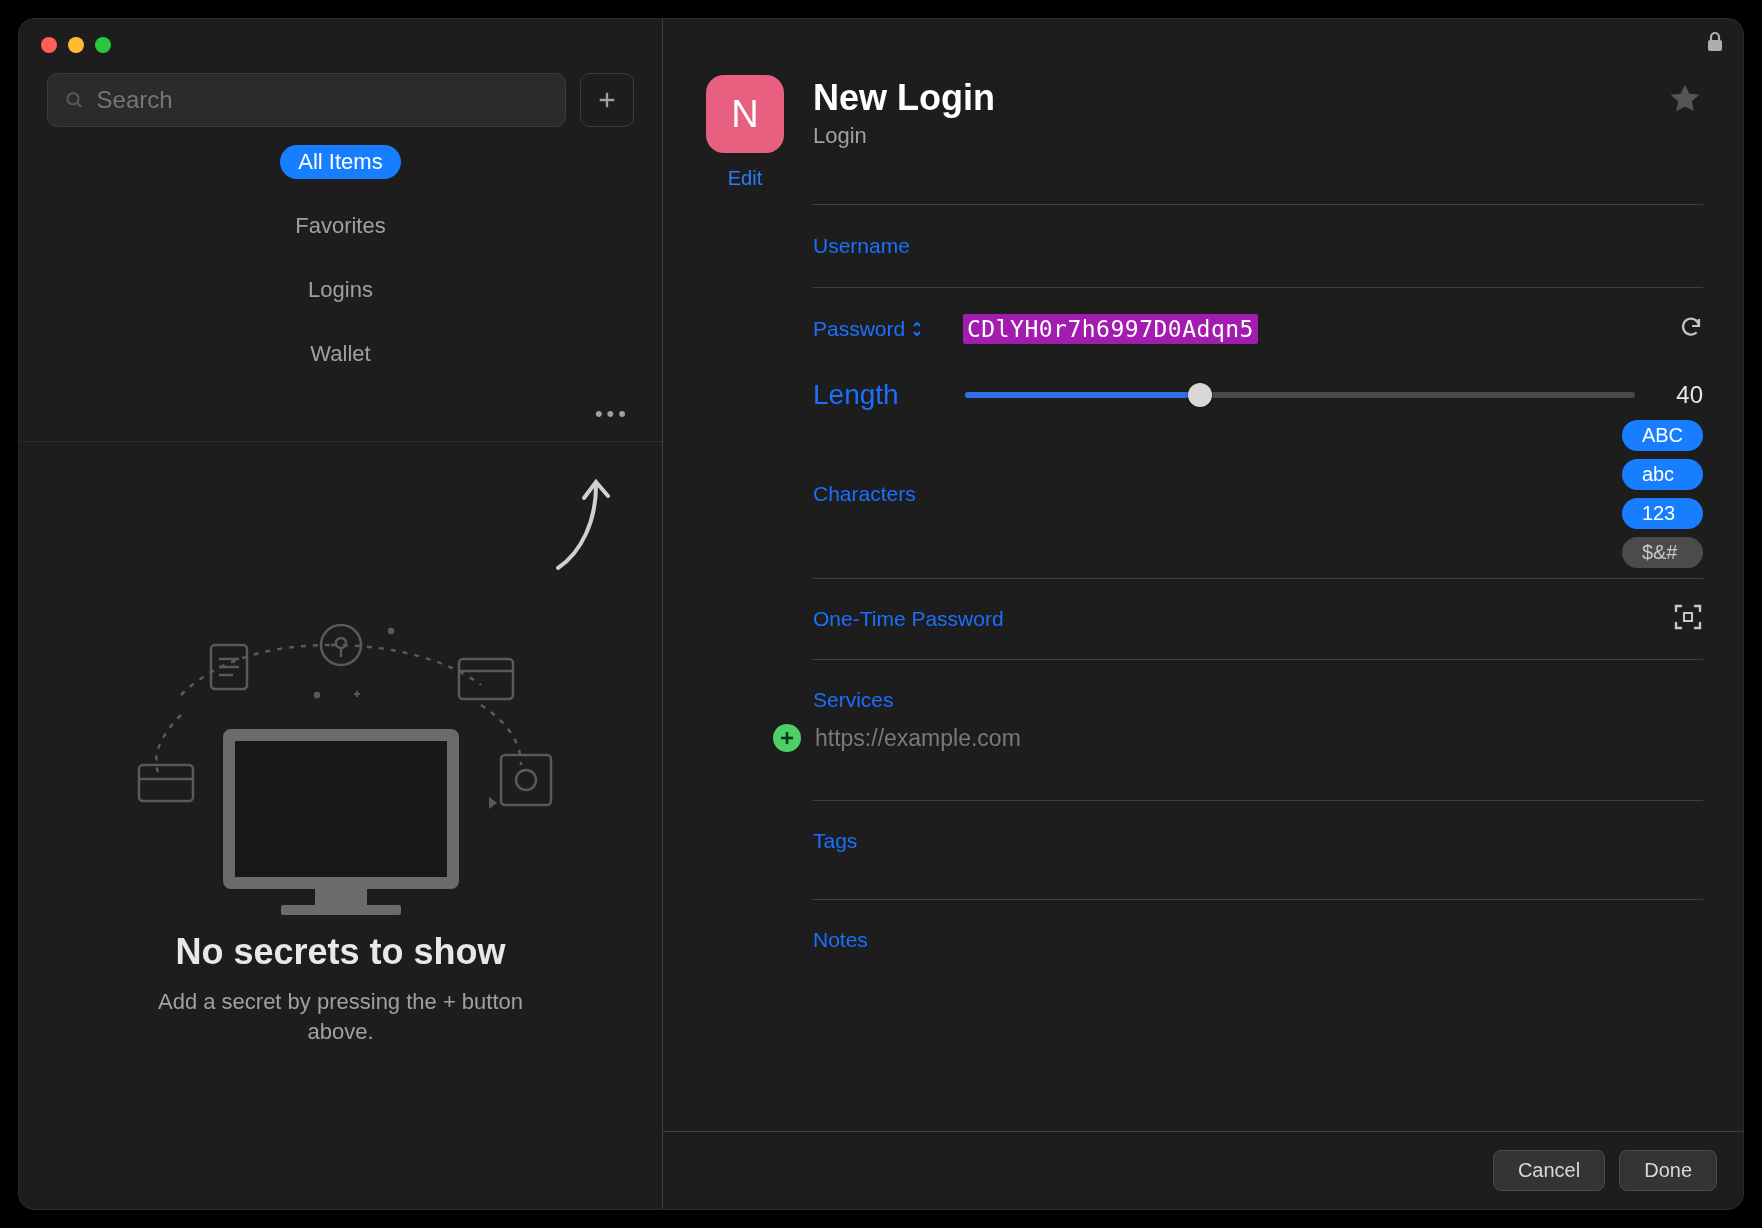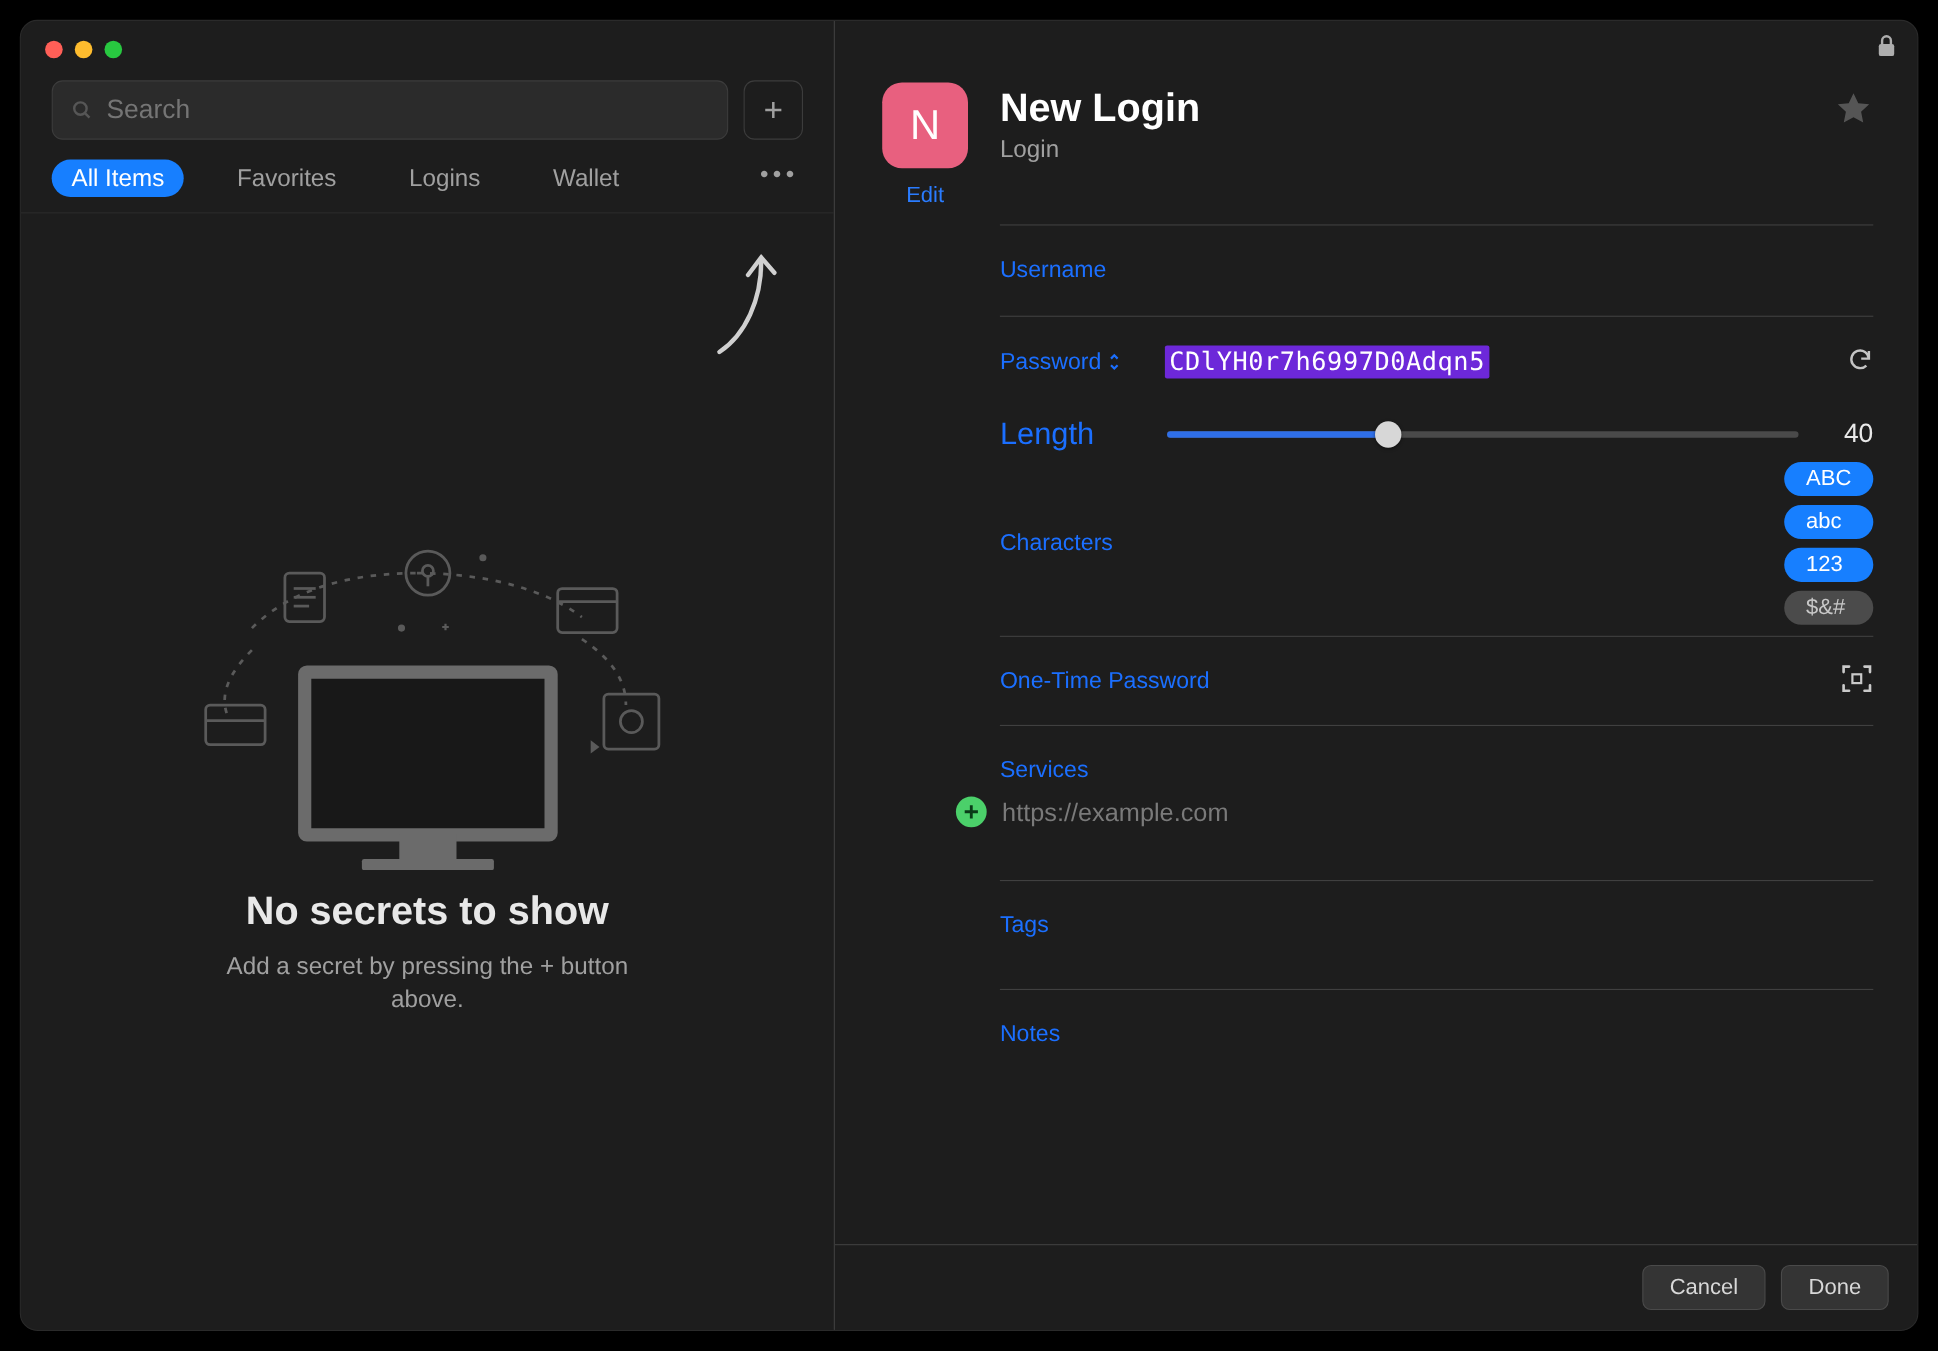--- a/index.html
+++ b/index.html
@@ -38,21 +38,21 @@
     background: var(--bg-window);
     border-radius: 16px;
     border: 1px solid #2a2a2a;
     display: flex;
     overflow: hidden;
     position: relative;
   }
 
   
   .left {
-    width: 740px;
+    width: 644px;
     border-right: 1px solid var(--divider);
     display: flex;
     flex-direction: column;
   }
   .traffic {
     display: flex; gap: 11px;
     padding: 18px 22px 6px;
   }
   .traffic .dot { width: 16px; height: 16px; border-radius: 50%; }
   .tl-close { background: #ff5f57; }
@@ -85,24 +85,25 @@
     width: 54px; height: 54px;
     border: 1px solid #3c3c3c;
     background: transparent;
     border-radius: 10px;
     display: flex; align-items: center; justify-content: center;
     color: var(--text-dim);
     font-size: 30px;
   }
 
   .tabs {
-    display: flex; 
+    display: flex; align-items: center;
     padding: 8px 28px 14px;
     gap: 30px;
     border-bottom: 1px solid #2c2c2c;
+    flex-direction: column;
   }
   .tab {
     font-size: 22px;
     color: var(--text-dim);
     padding: 4px 18px;
     border-radius: 30px;
   }
   .tab.active {
     background: var(--accent-blue);
     color: #fff;
@@ -172,21 +173,21 @@
     font-size: 21px;
     display:flex; align-items:center; gap:6px;
   }
   .row-value {
     flex: 1;
     font-size: 21px;
   }
   .pwd-value {
     font-family: "SF Mono", ui-monospace, Menlo, monospace;
     font-size: 23px; letter-spacing: .5px;
-    background: #6d28d9;
+    background: #a21caf;
     color: #fff;
     padding: 2px 4px;
     border-radius: 2px;
     display:inline-block;
   }
   .row-action { margin-left: 12px; color: #c4c4c4; }
 
   .sep { height: 1px; background: var(--divider); margin: 6px 0; }
 
   .slider-row { display:flex; align-items:center; gap: 22px; min-height:50px; }

